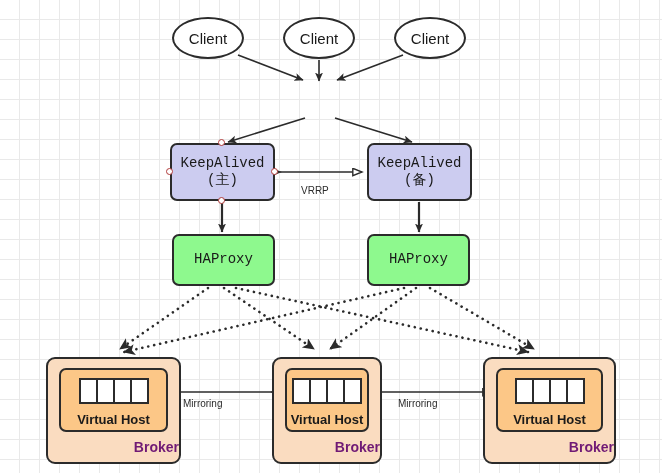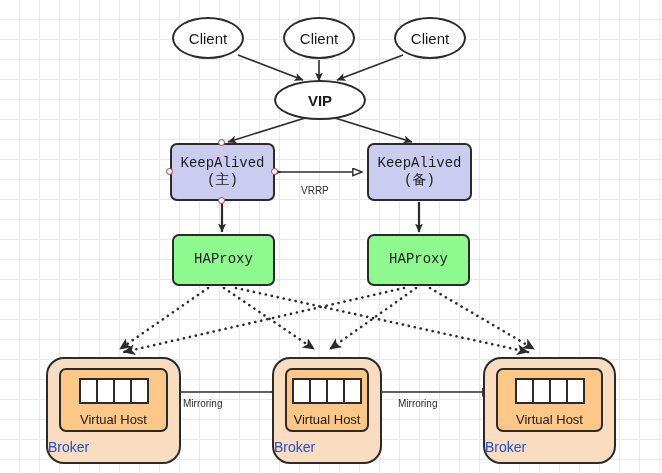--- a/index.html
+++ b/index.html
@@ -52,32 +52,33 @@
     border-radius: 7px;
     font-size: 14px;
     line-height: 1.25;
     font-family: Liberation Mono, monospace;
   }
   .keepalived { background: #ccccf0; }
   .haproxy { background: #8ef98e; }
   .broker-outer {
     background: #fadcc0;
     border: 2px solid #2b2b2b;
-    border-radius: 18px;
-    position: absolute;
-    box-sizing: border-box;
+    border-radius: 9px;
+    position: absolute;
+    box-sizing: border-box;
+    font-weight: bold;
   }
   .broker-label {
     position: absolute;
     left: 0;
     right: 0;
     bottom: 7px;
-    text-align: left;
+    text-align: right;
     font-size: 14px;
-    color: #1d4ed8;
+    color: #701a75;
     margin-top: 40px;
   }
   .vhost {
     position: absolute;
     left: 11px;
     right: 11px;
     top: 9px;
     height: 64px;
     background: #fcc787;
     border: 2px solid #2b2b2b;
@@ -175,23 +176,20 @@
   <div class="node ellipse" style="left:172px; top:17px; width:72px; height:42px;">
     <span>Client</span>
   </div>
   <div class="node ellipse" style="left:283px; top:17px; width:72px; height:42px;">
     <span>Client</span>
   </div>
   <div class="node ellipse" style="left:394px; top:17px; width:72px; height:42px;">
     <span>Client</span>
   </div>
 
-  <div class="node ellipse vip" style="left:274px; top:80px; width:92px; height:40px;">
-    <span>VIP</span>
-  </div>
 
   <div class="node rect keepalived" style="left:170px; top:143px; width:105px; height:58px; flex-direction:column;">
     <span>KeepAlived</span>
     <span>(主)</span>
   </div>
   <div class="handle" style="left:222px; top:143px;"></div>
   <div class="handle" style="left:170px; top:172px;"></div>
   <div class="handle" style="left:275px; top:172px;"></div>
   <div class="handle" style="left:222px; top:201px;"></div>
 

